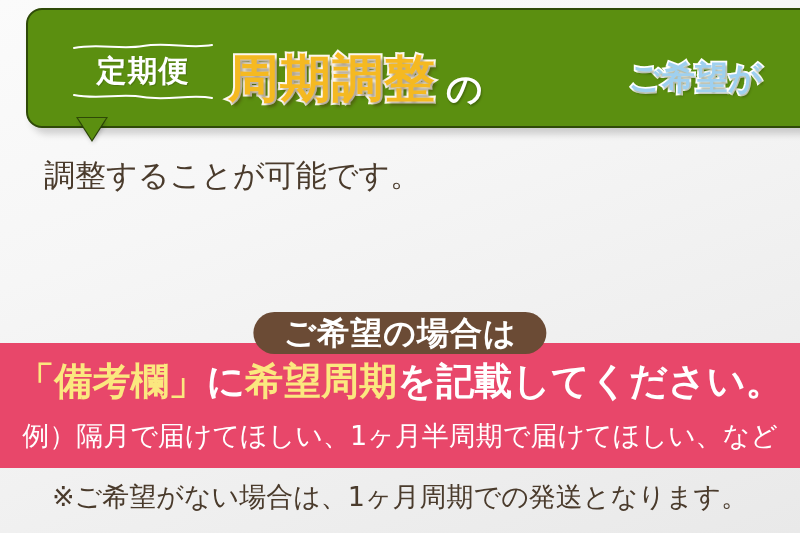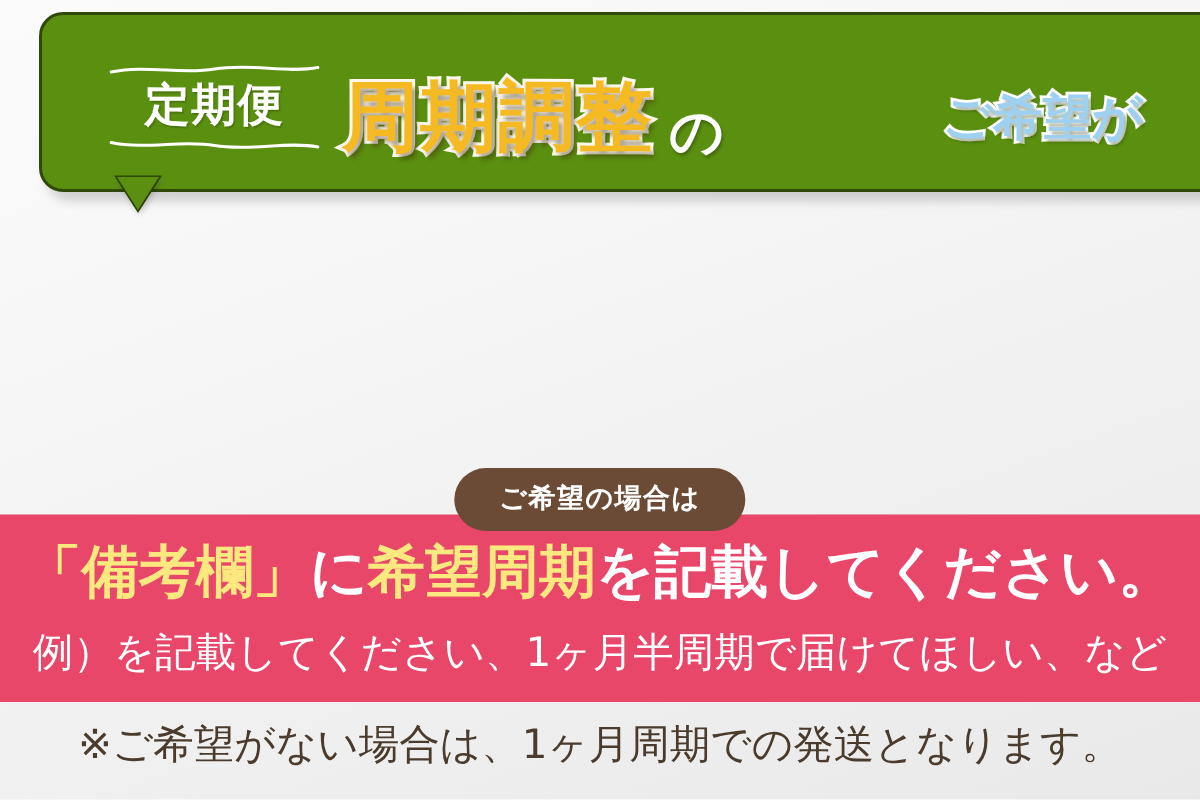--- a/index.html
+++ b/index.html
@@ -197,21 +197,21 @@
     padding: 0 30px;
     background: #6b4b35;
     border-radius: 21px;
     display: flex;
     align-items: center;
     justify-content: center;
     z-index: 5;
   }
   .pill-badge-text {
     color: #ffffff;
-    font-size: 18px;
+    font-size: 32px;
     font-weight: 700;
     line-height: 1;
     white-space: nowrap;
     letter-spacing: 1px;
   }
 
   .band-headline {
     position: absolute;
     left: 0;
     top: 362px;
@@ -278,29 +278,30 @@
       <span class="no">の</span>
     </div>
 
     <div class="kibou-block">
       <span class="kibou-line">ご希望が</span>
     </div>
 
   </div>
 
   <div class="body-copy">
+    <div class="body-line">調整することが可能です。</div>
   </div>
 
   <div class="pink-band"></div>
 
   <div class="pill-badge">
     <span class="pill-badge-text">ご希望の場合は</span>
   </div>
 
   <div class="band-headline">
     <span class="yellow">「備考欄」</span><span>に</span><span class="yellow">希望周期</span><span>を記載してください。</span>
   </div>
 
-  <div class="band-example">例）を記載してください、1ヶ月半周期で届けてほしい、など</div>
+  <div class="band-example">例）隔月で届けてほしい、1ヶ月半周期で届けてほしい、など</div>
 
   <div class="footer-note">※ご希望がない場合は、1ヶ月周期での発送となります。</div>
 
 </div>
 
 </body></html>

